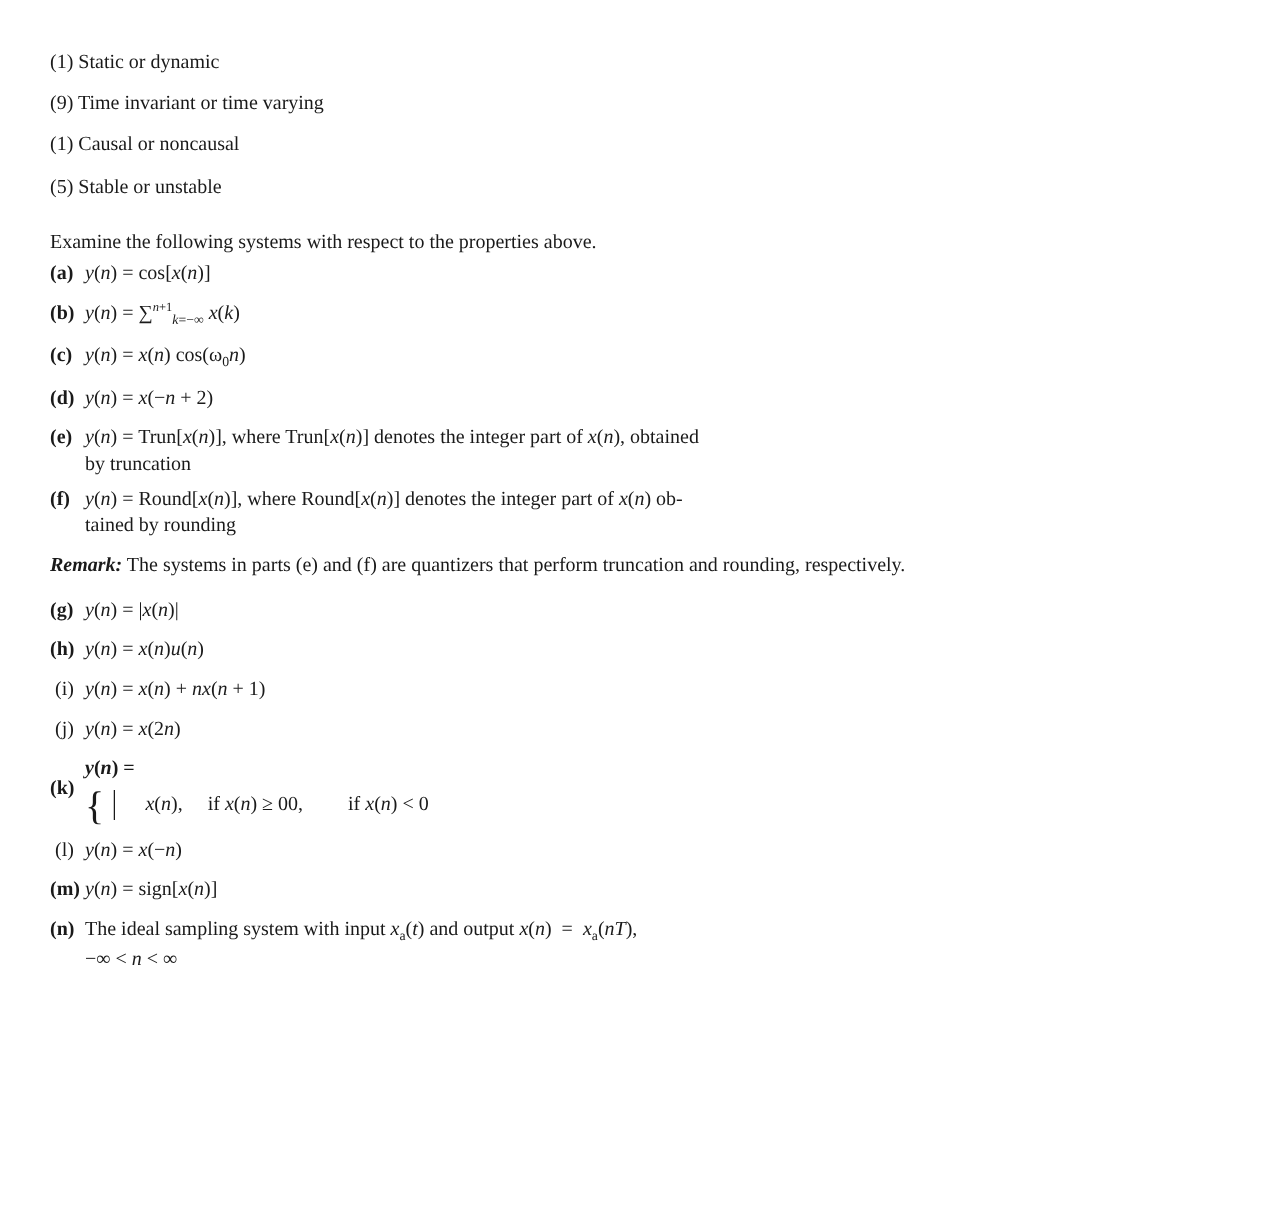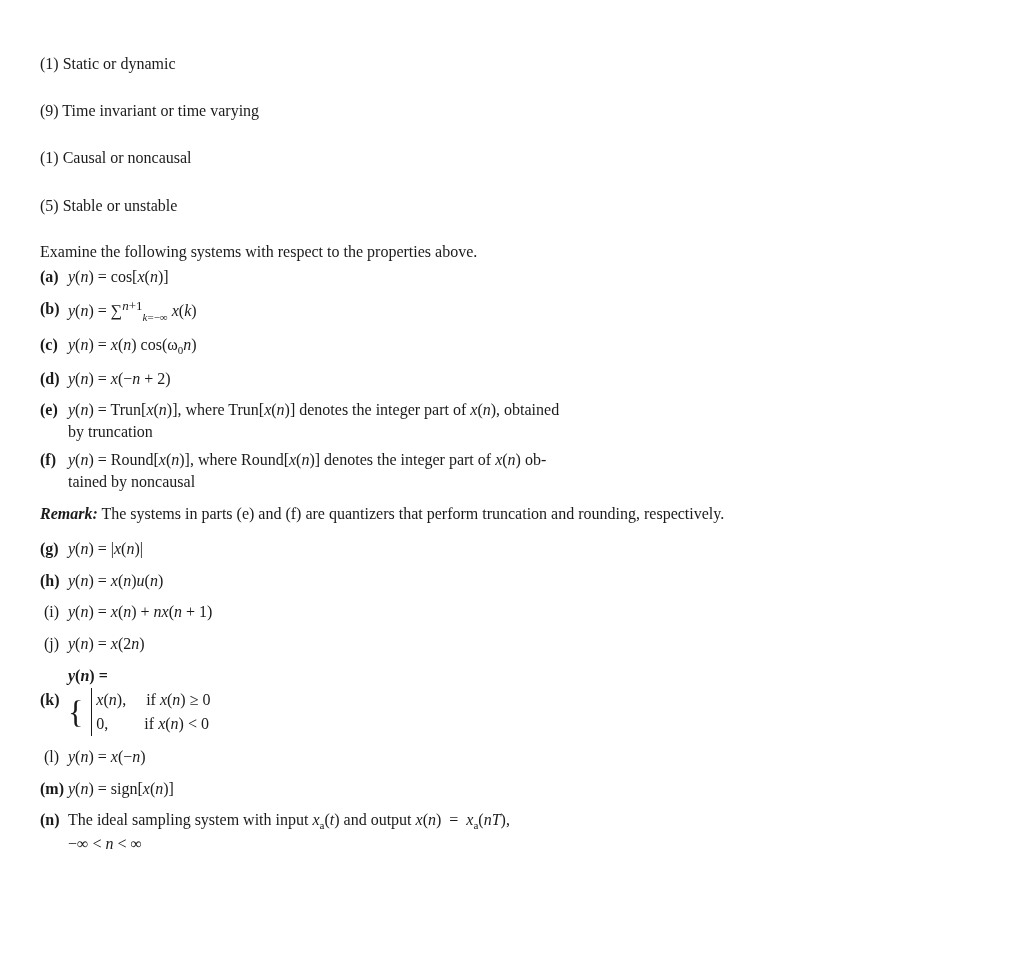--- a/index.html
+++ b/index.html
@@ -21,21 +21,21 @@
     .content {
       max-width: 900px;
     }
 
     .list-section {
       margin-bottom: 18px;
       line-height: 1.7;
     }
 
     .list-section p {
-      margin: 20px 0;
+      margin: 6px 0;
     }
 
     .examine-text {
       line-height: 1.6;
     }
 
     .item-row {
       display: flex;
       margin-bottom: 6px;
       line-height: 1.6;
@@ -70,40 +70,40 @@
       margin: 10px 0;
       line-height: 1.6;
     }
 
     .remark em {
       font-style: italic;
       font-weight: bold;
     }
 
     sup {
-      font-size: 13px;
+      font-size: 10px;
       vertical-align: super;
     }
 
     sub {
       font-size: 11px;
       vertical-align: sub;
     }
 
     .brace-system {
       display: flex;
       align-items: center;
       gap: 8px;
     }
 
     .brace-cases {
       display: flex;
-      flex-direction: column;
+      flex-direction: row;
       border-left: 1.5px solid #1a1a1a;
-      padding-left: 4px;
+      padding-left: 24px;
     }
 
     .brace-case {
       display: flex;
       gap: 20px;
       line-height: 1.5;
     }
   </style>
 </head>
 <body>
@@ -162,21 +162,21 @@
   </div>
 
   <div class="multi-line-item">
     <div class="item-row" style="margin-bottom:0;">
       <span class="item-label"><b>(f)</b></span>
       <span class="item-content">
         <i>y</i>(<i>n</i>) = Round[<i>x</i>(<i>n</i>)], where Round[<i>x</i>(<i>n</i>)] denotes the integer part of <i>x</i>(<i>n</i>) ob-
       </span>
     </div>
     <div class="second-line">
-      tained by noncausal
+      tained by rounding
     </div>
   </div>
 
   <div class="remark">
     <em>Remark:</em> The systems in parts (e) and (f) are quantizers that perform truncation and rounding, respectively.
   </div>
 
   <div class="item-row">
     <span class="item-label"><b>(g)</b></span>
     <span class="item-content">

